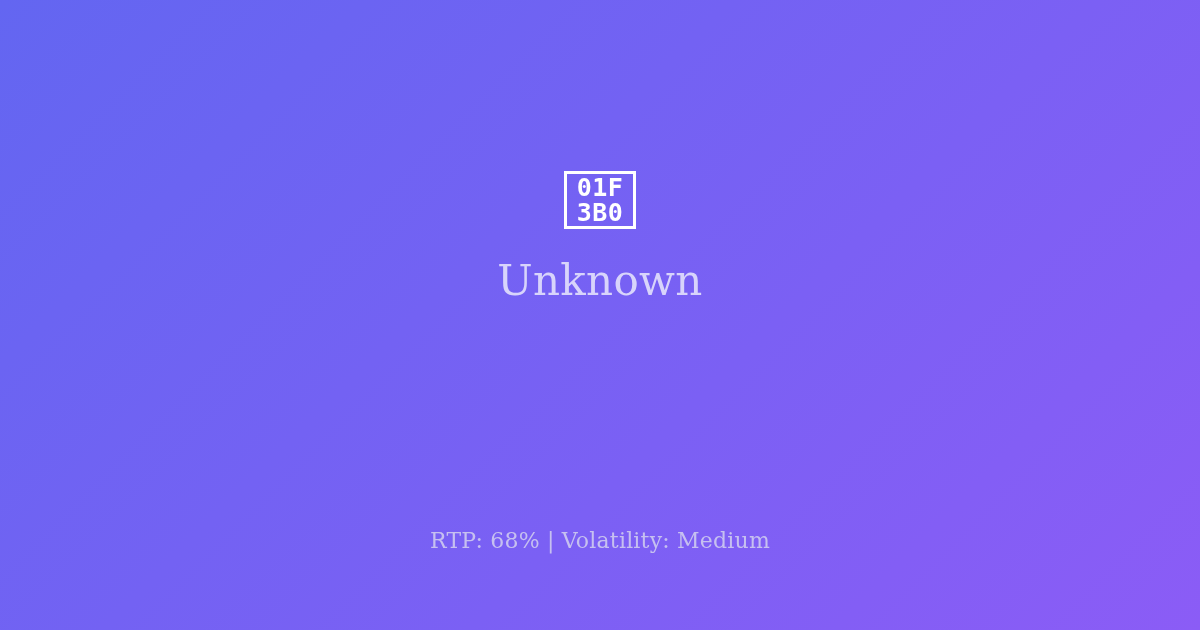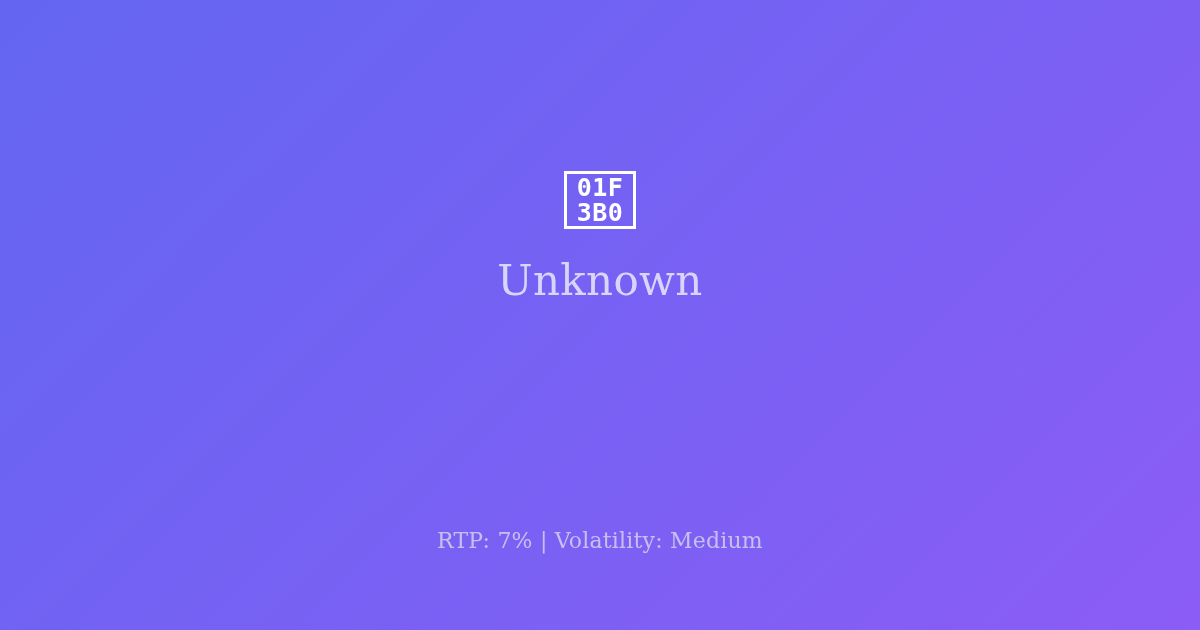--- a/index.html
+++ b/index.html
@@ -128,16 +128,16 @@
         <span class="tofu-row">01F</span>
         <span class="tofu-row">3B0</span>
       </span>
     </div>
 
     <div class="og-subtitle">Unknown</div>
 
   </div>
 
   <div class="og-footer">
-    <span class="og-meta">RTP: 7% | Volatility: Medium</span>
+    <span class="og-meta">RTP: 68% | Volatility: Medium</span>
   </div>
 
 </div>
 
 </body></html>

